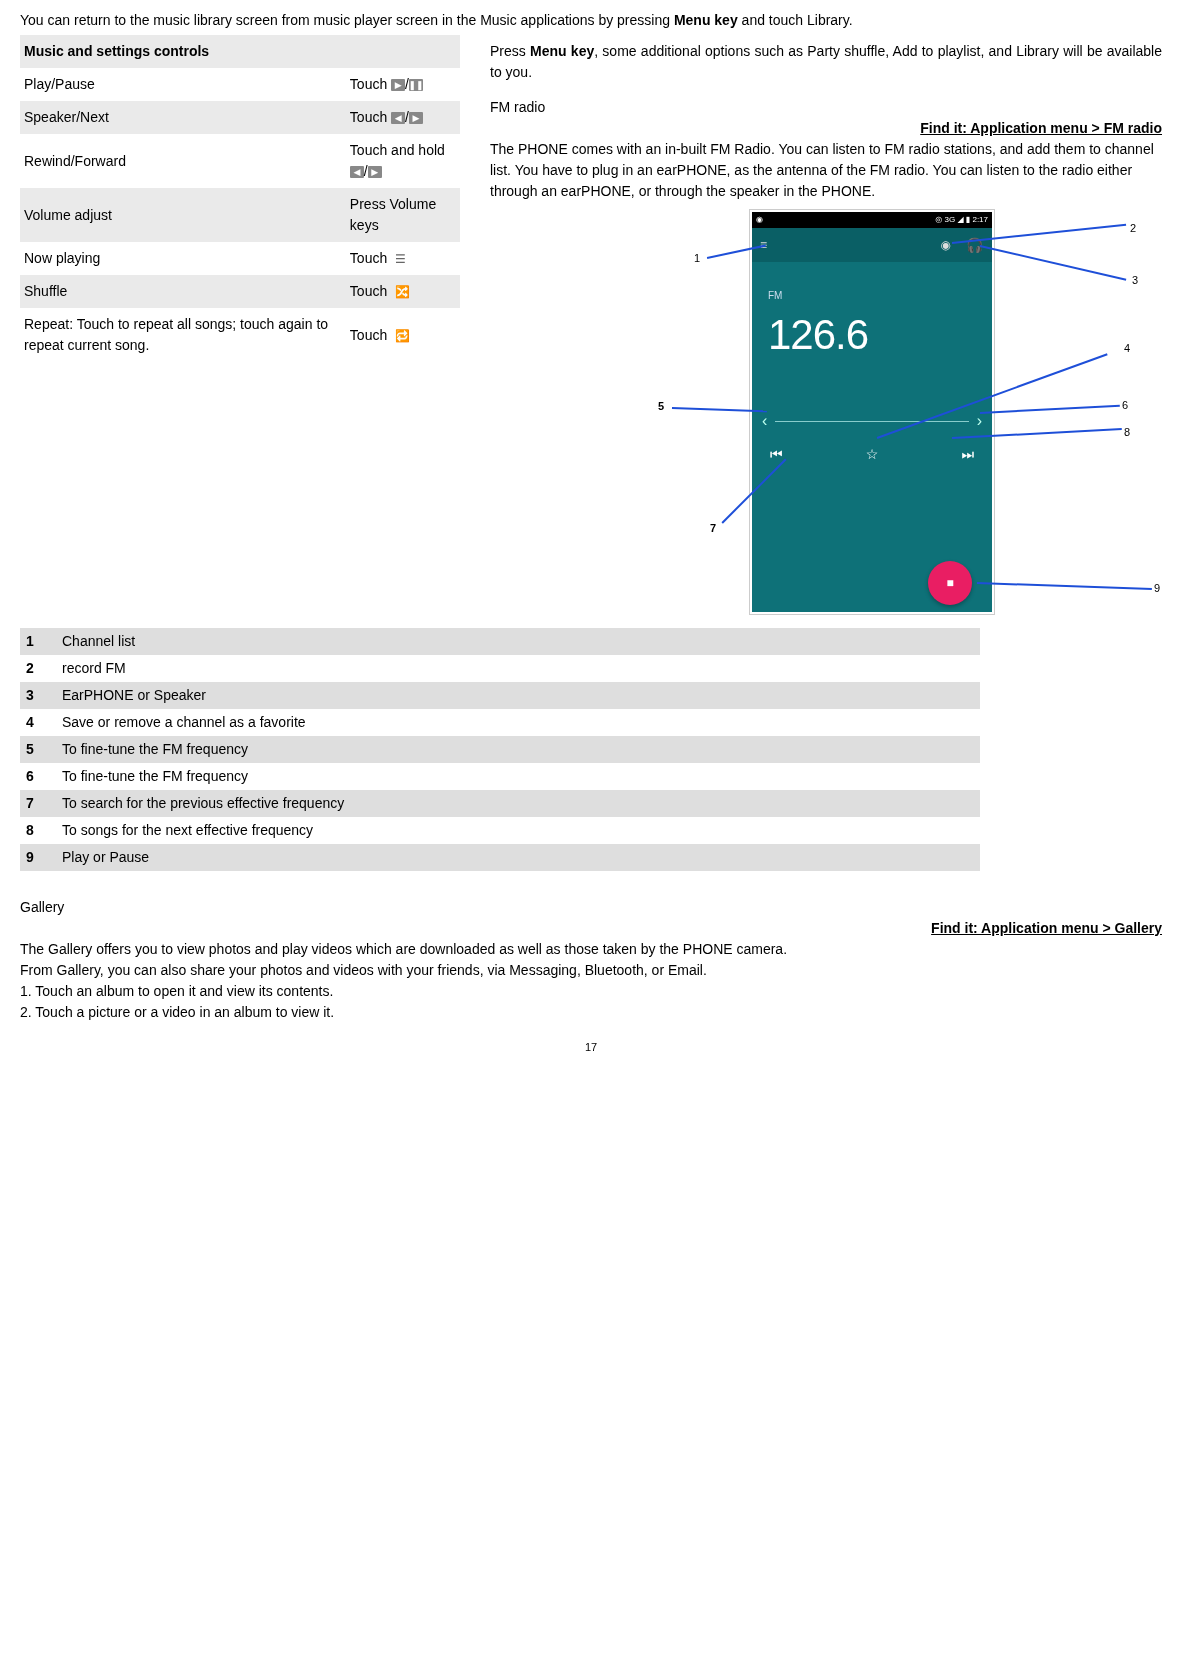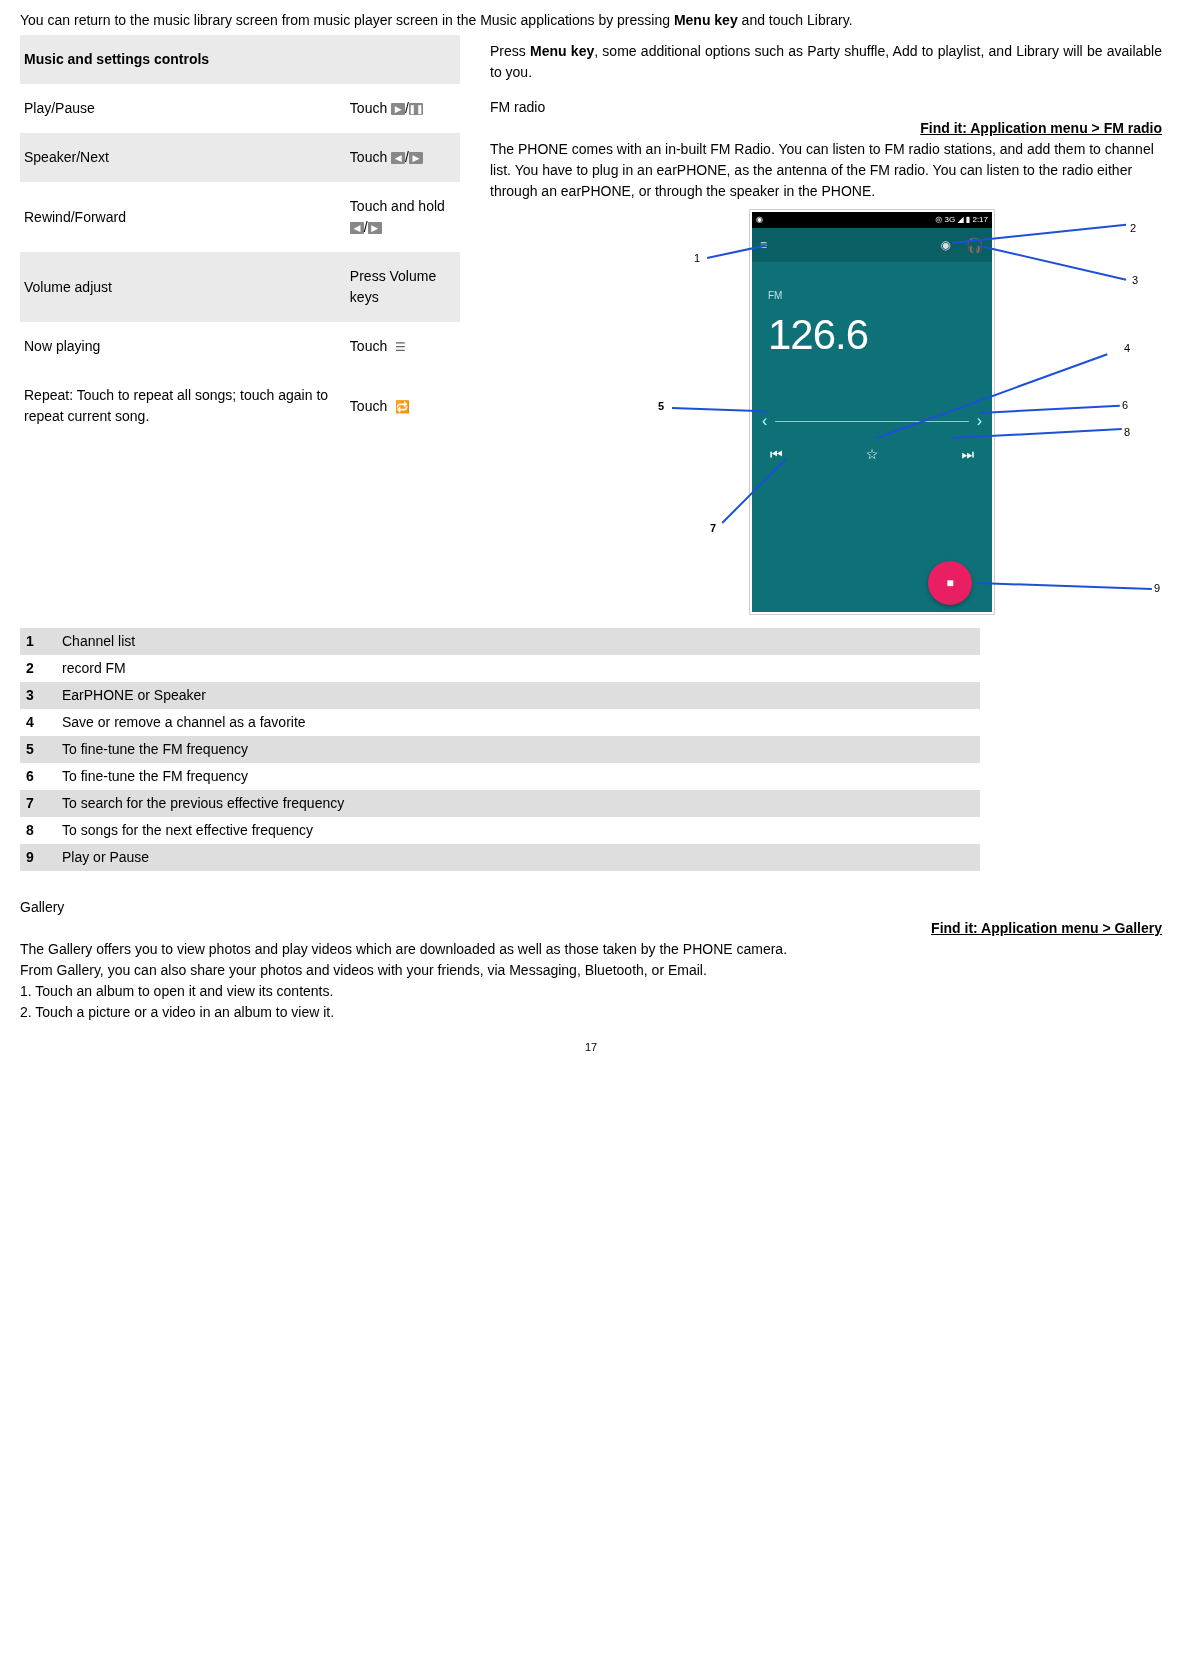--- a/index.html
+++ b/index.html
@@ -18,21 +18,21 @@
       gap: 30px;
       margin-top: 4px;
     }
     .left-col { width: 440px; flex-shrink: 0; }
     .right-col { flex: 1; }
     table.music-controls {
       border-collapse: collapse;
       width: 100%;
     }
     table.music-controls td, table.music-controls th {
-      padding: 14px 4px;
+      padding: 6px 4px;
       text-align: left;
       font-weight: normal;
       vertical-align: middle;
     }
     table.music-controls .hdr {
       background: #d8d8d8;
       font-weight: bold;
     }
     table.music-controls tr.shade td { background: #eaeaea; }
     .justify-cell { text-align: justify; }
@@ -187,20 +187,24 @@
         <td><span>Touch and hold</span> <span class="icon-box">◀</span>/<span class="icon-box">▶</span></td>
       </tr>
       <tr class="shade">
         <td>Volume adjust</td>
         <td>Press Volume keys</td>
       </tr>
       <tr>
         <td>Now playing</td>
         <td><span>Touch</span>&nbsp;&nbsp;<span class="icon-plain">☰</span></td>
       </tr>
+      <tr class="shade">
+        <td>Shuffle</td>
+        <td><span>Touch</span>&nbsp;&nbsp;<span class="icon-plain">🔀</span></td>
+      </tr>
       <tr>
         <td class="justify-cell">Repeat: Touch to repeat all songs; touch again to repeat current song.</td>
         <td><span>Touch</span>&nbsp;&nbsp;<span class="icon-plain">🔁</span></td>
       </tr>
     </tbody>
       </table>
   </div>
 
   <div class="right-col">
     <p style="text-align:justify;margin-top:6px">

